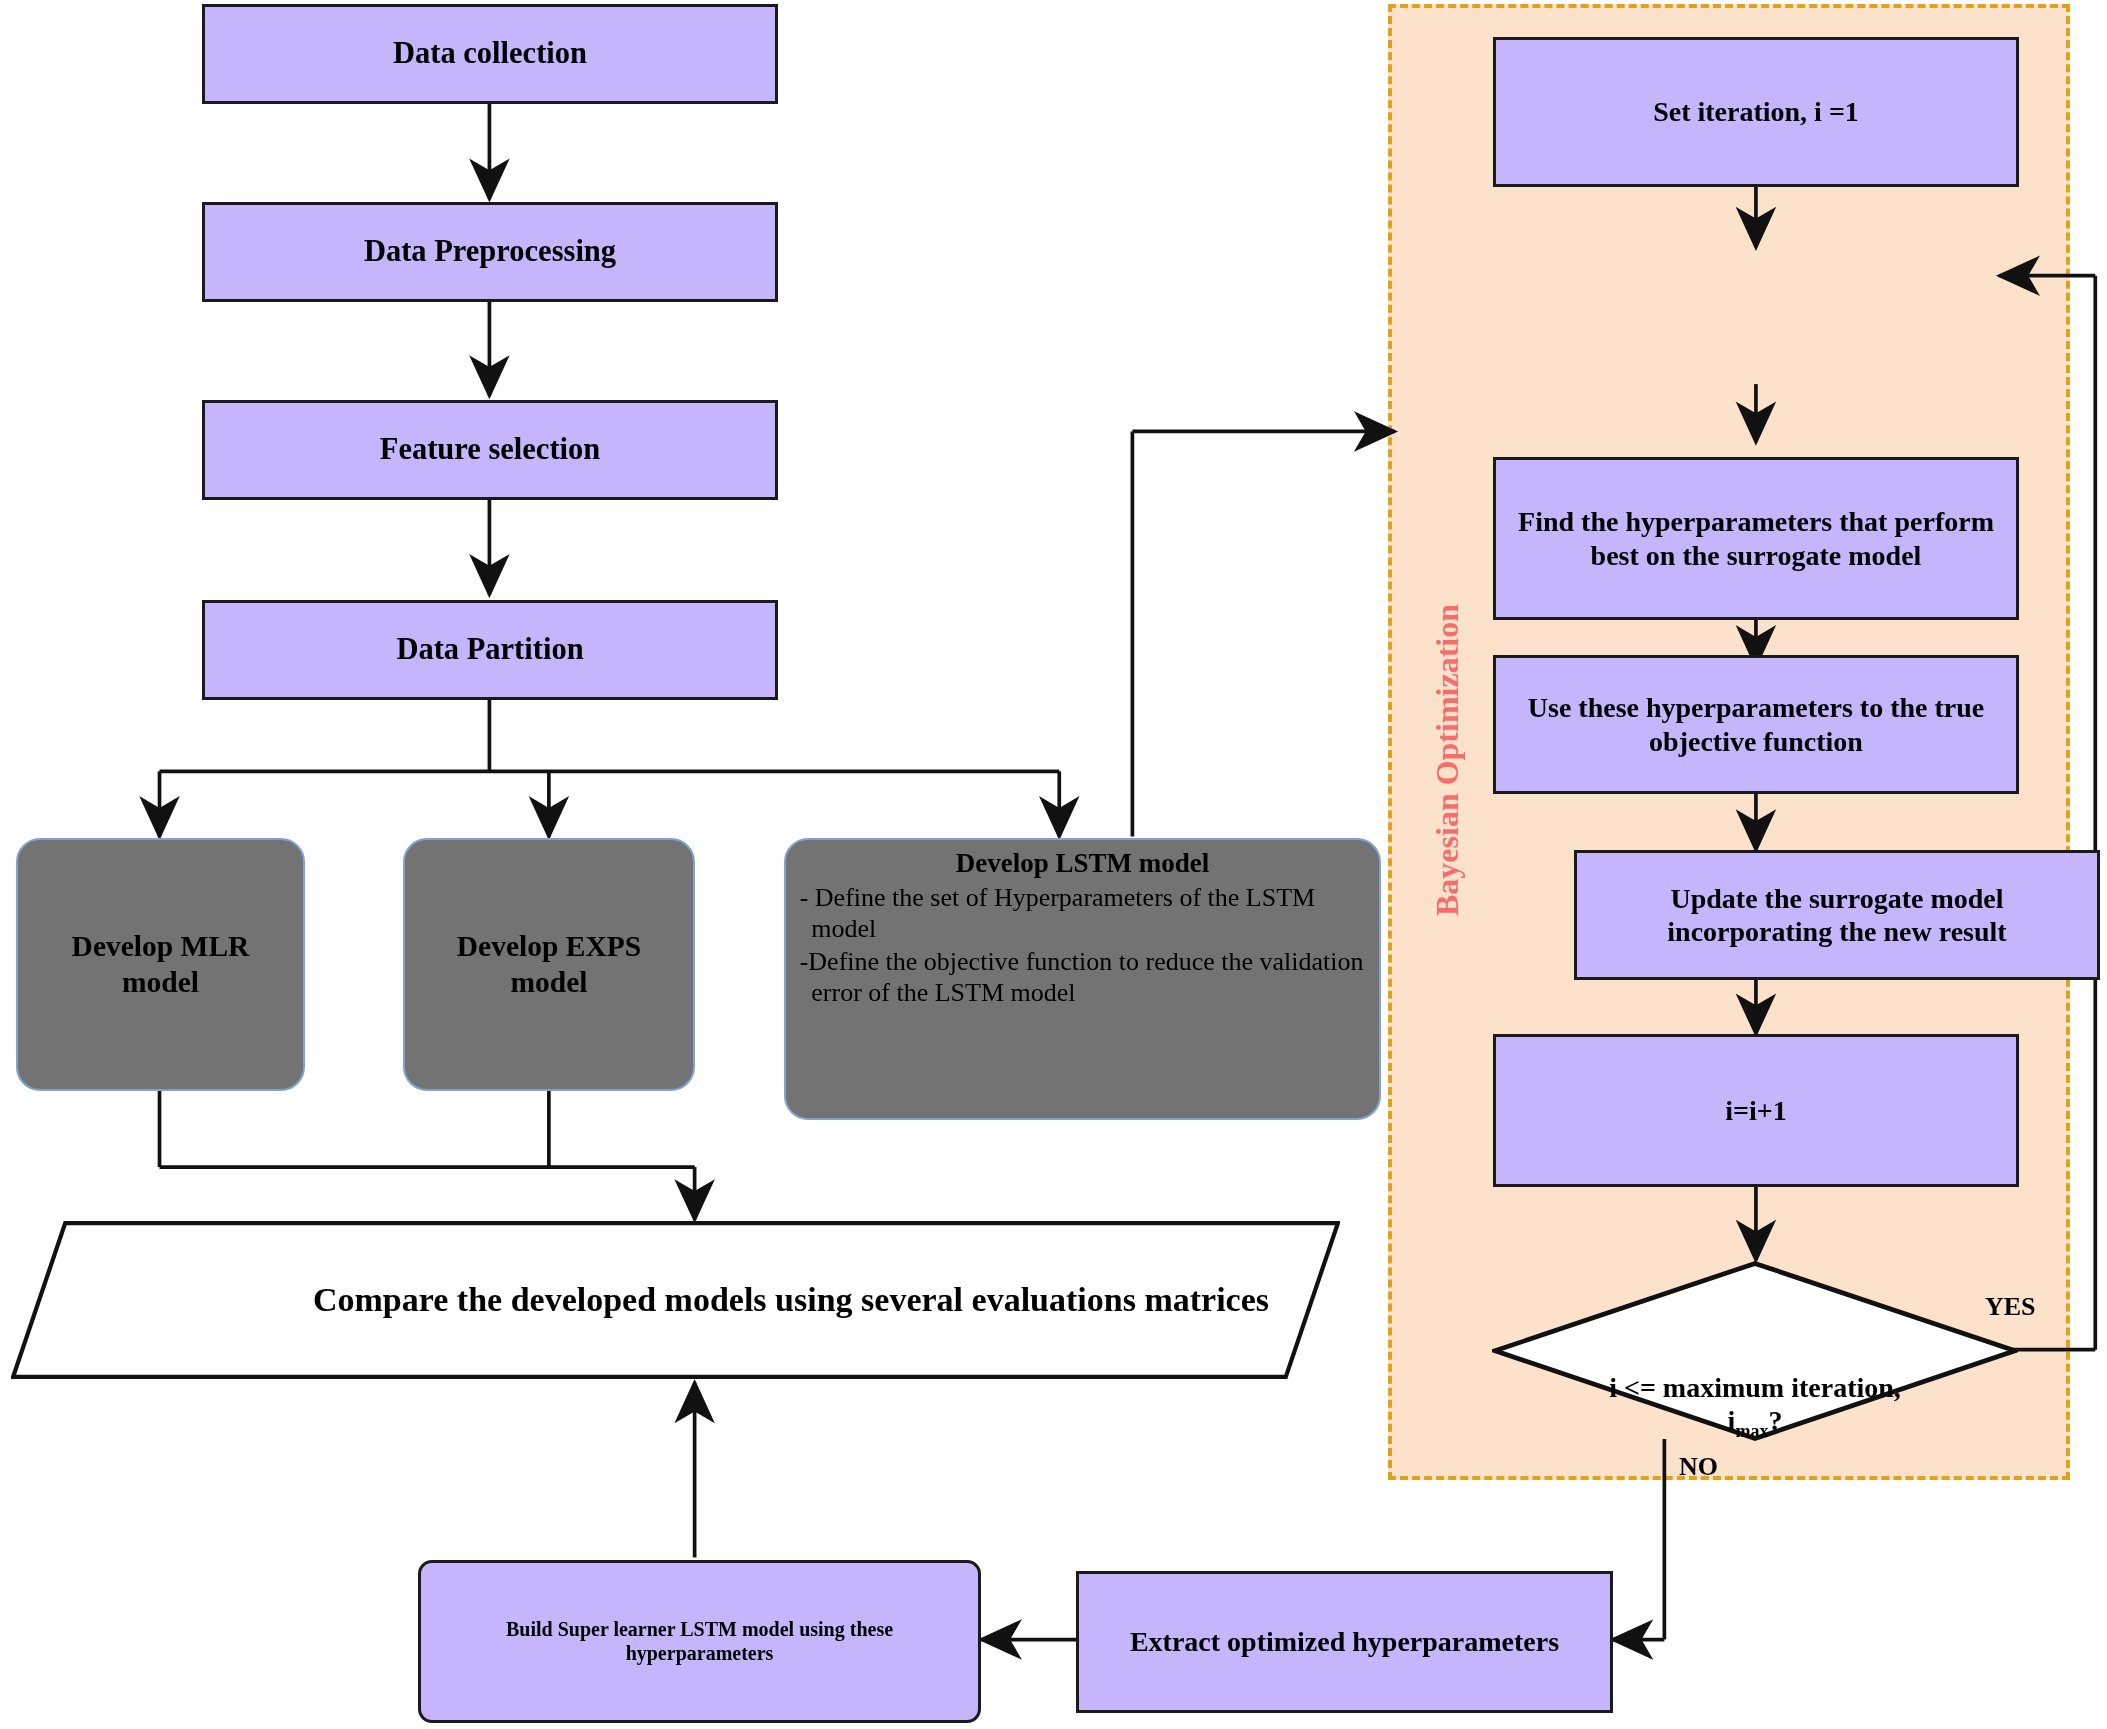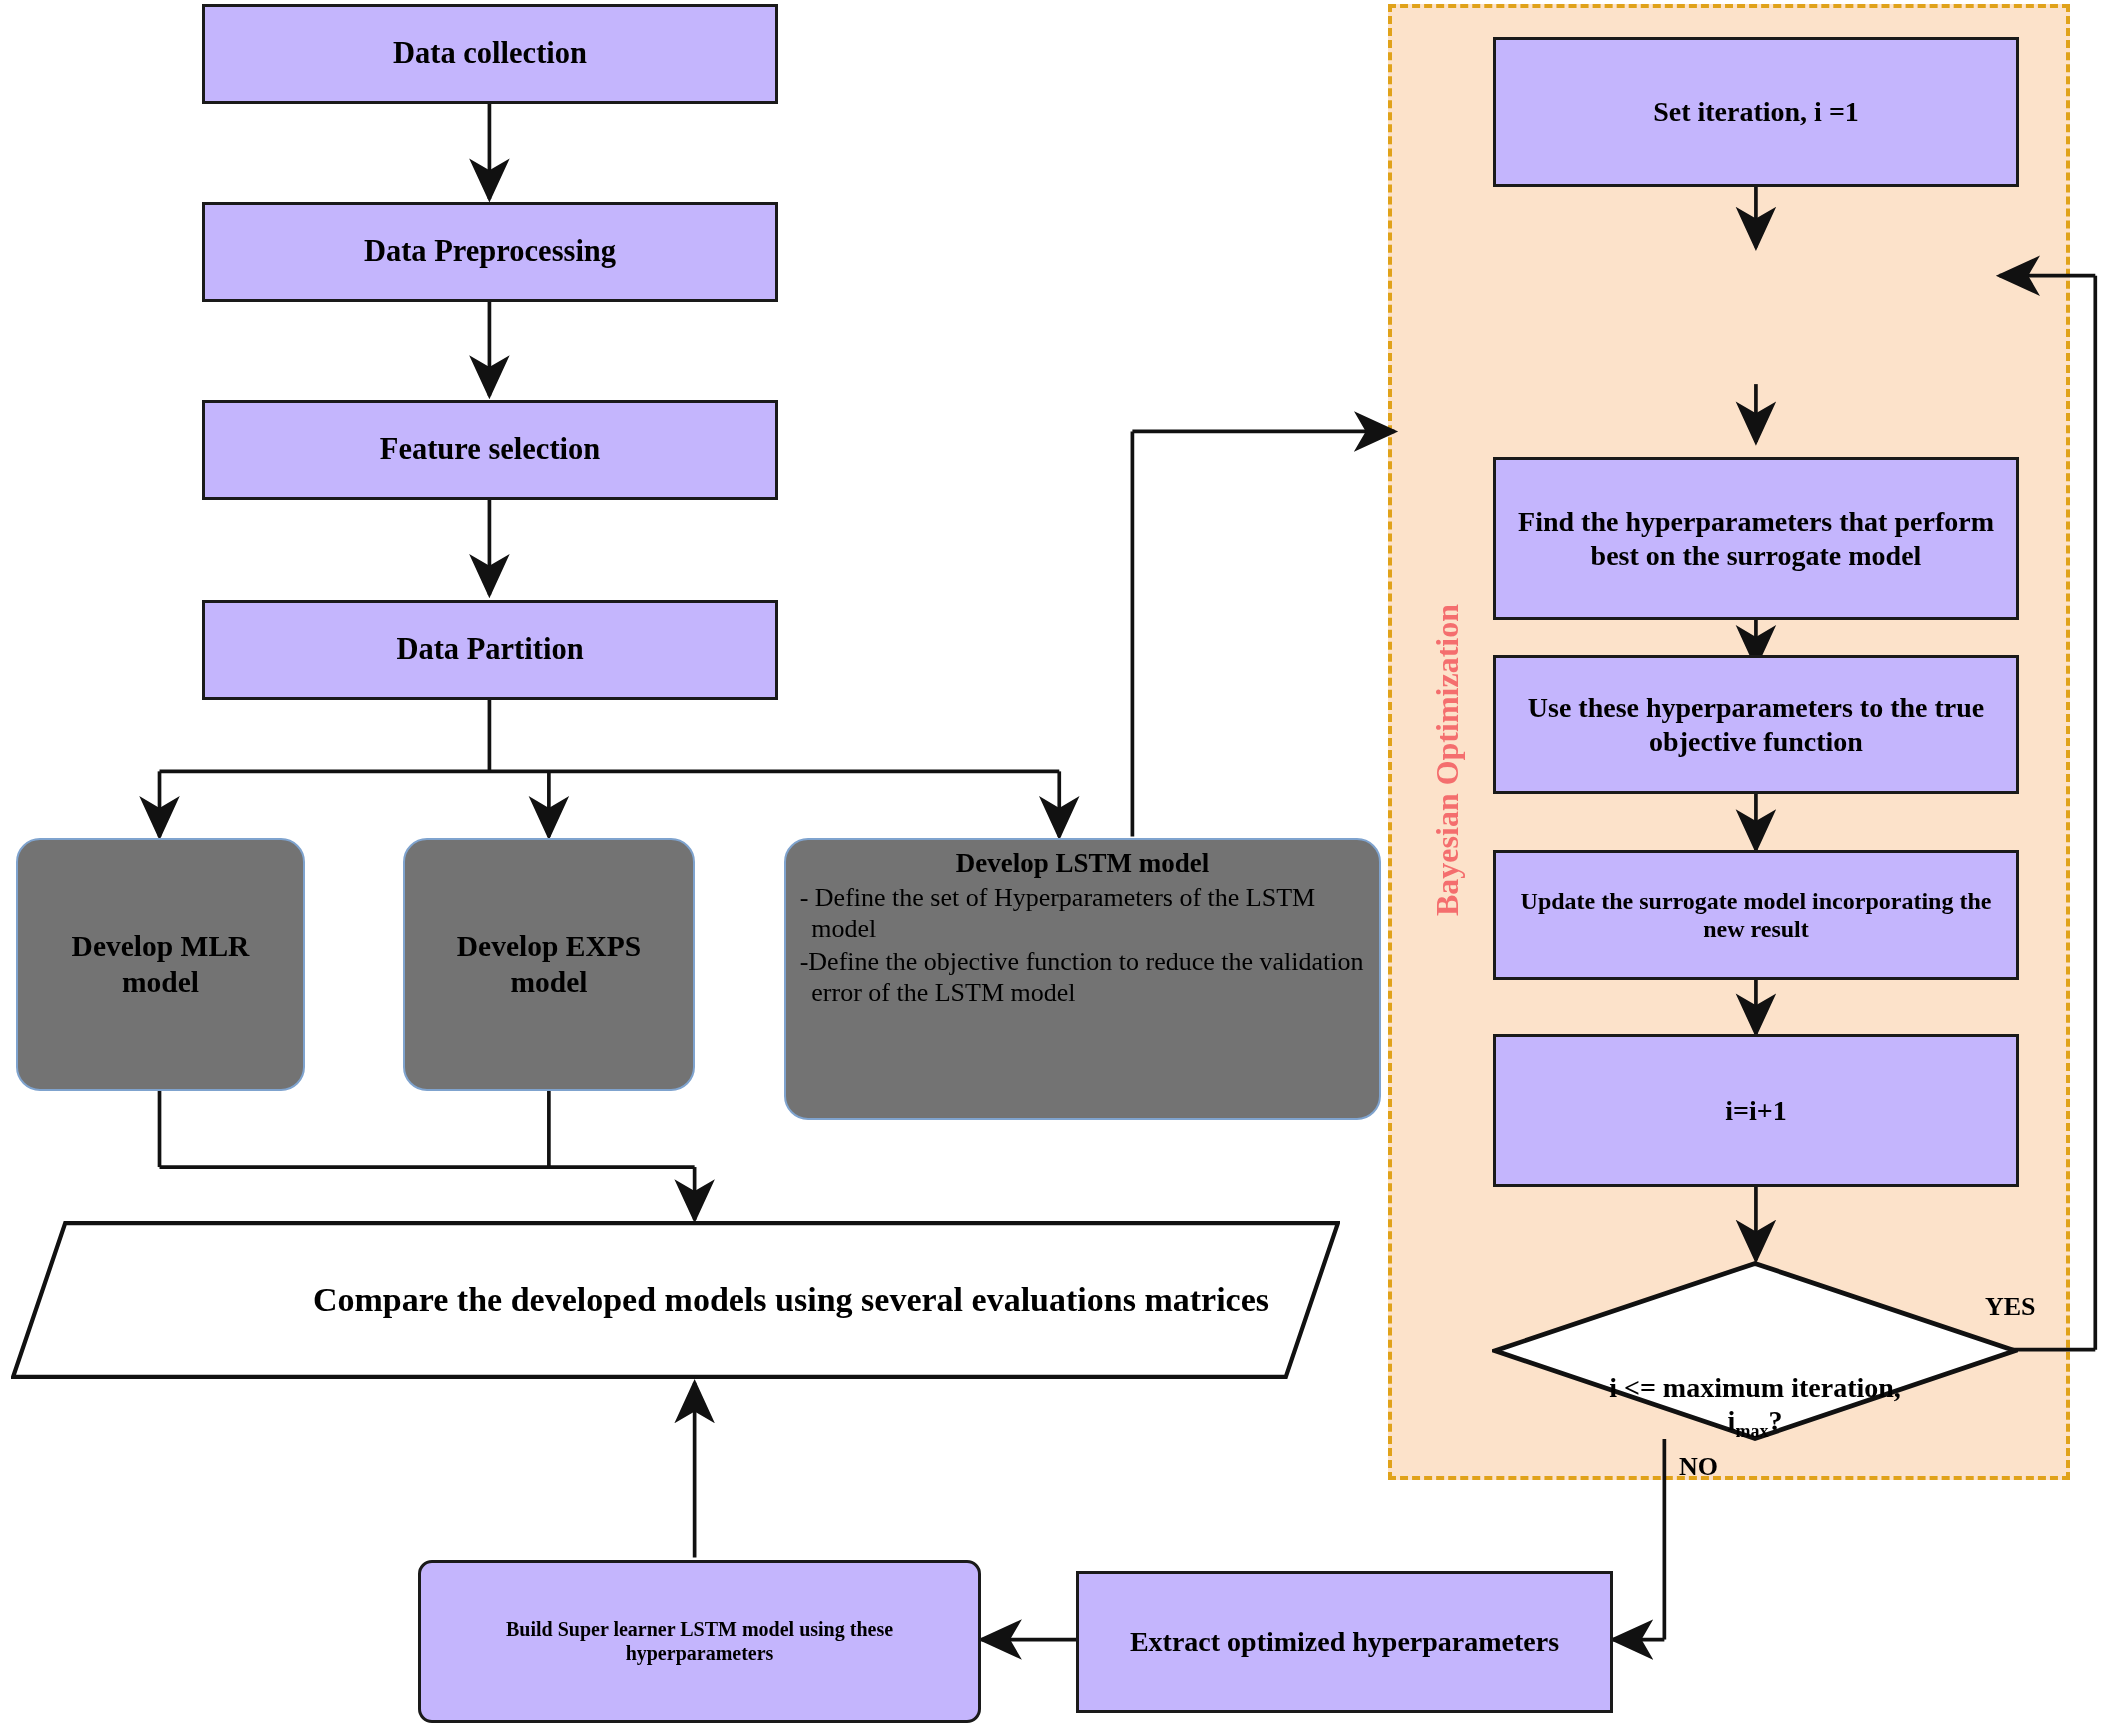--- a/index.html
+++ b/index.html
@@ -177,21 +177,21 @@
 
 
   <div class="node rect" style="left:1493px;top:445px;width:526px;height:163px;font-size:28px;padding:16px 16px;margin-top:12px;">
     <span>Find the hyperparameters that perform best on the surrogate model</span>
   </div>
 
   <div class="node rect" style="left:1493px;top:655px;width:526px;height:139px;font-size:28px;padding:0 16px;">
     <span>Use these hyperparameters to the true objective function</span>
   </div>
 
-  <div class="node rect" style="left:1493px;top:850px;width:526px;height:130px;font-size:24px;padding:0 16px;">
+  <div class="node rect" style="left:1574px;top:850px;width:526px;height:130px;font-size:28px;padding:0 16px;">
     <span>Update the surrogate model incorporating the new result</span>
   </div>
 
   <div class="node rect" style="left:1493px;top:1034px;width:526px;height:153px;font-size:28px;">
     <span>i=i+1</span>
   </div>
 
   <div style="position:absolute;left:1492px;top:1260px;width:526px;height:182px;">
     <svg width="526" height="182" viewBox="0 0 1000 345">
       <polygon points="500,6 994,172 500,339 6,172" fill="#ffffff" stroke="#111111" stroke-width="9"></polygon>

